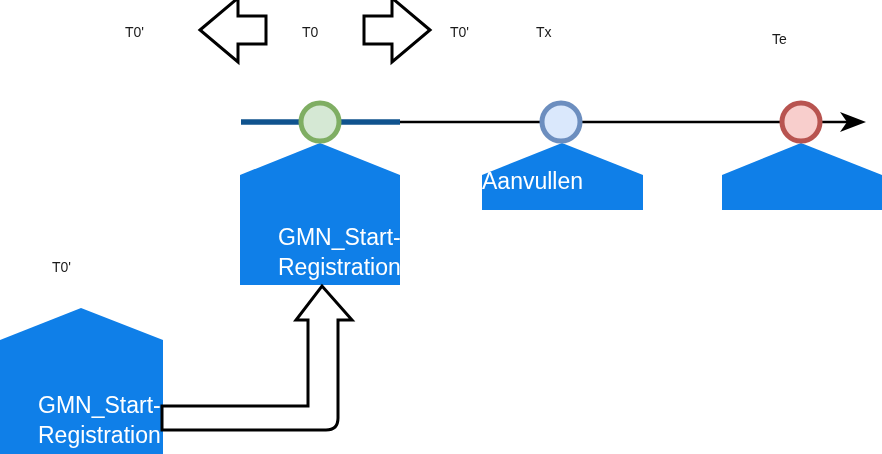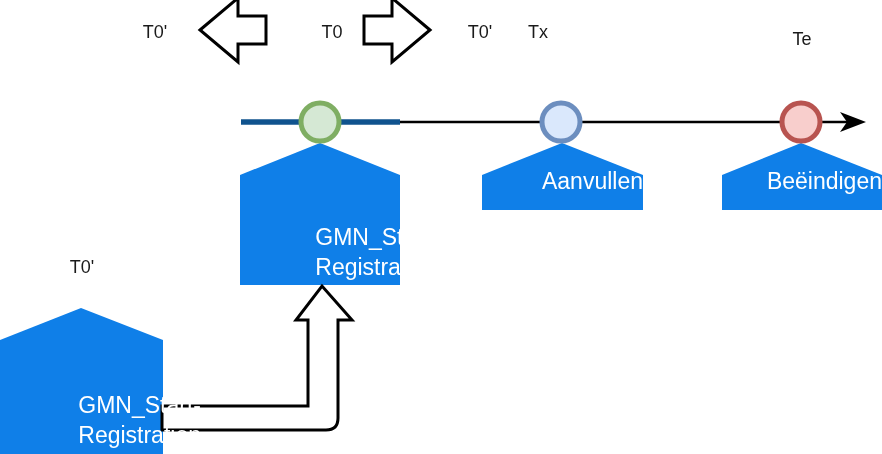--- a/index.html
+++ b/index.html
@@ -18,33 +18,33 @@
   .svg-layer {
     position: absolute;
     left: 0;
     top: 0;
     width: 882px;
     height: 454px;
   }
   .tick-label {
     position: absolute;
     font-family: "Liberation Sans", sans-serif;
-    font-size: 18px;
+    font-size: 14px;
     color: #1a1a1a;
     white-space: nowrap;
-    text-align: center;
+    text-align: left;
     line-height: 22px;
   }
   .node-label {
     position: absolute;
     font-family: "Liberation Sans", sans-serif;
     font-size: 23px;
     color: #ffffff;
     white-space: nowrap;
-    text-align: right;
+    text-align: left;
     line-height: 27px;
     pointer-events: none;
   }
   .node-label.two-line {
     line-height: 30px;
     margin-left: 38px;
   }
 </style>
 </head>
 <body>
@@ -88,33 +88,32 @@
              Z" fill="#ffffff" stroke="#000000" stroke-width="3" stroke-linejoin="miter" stroke-linecap="butt"></path>
 
   </svg>
 
   <div class="tick-label" style="left:125px; top:21px; width:60px;">T0'</div>
 
   <div class="tick-label" style="left:302px; top:21px; width:60px;">T0</div>
 
   <div class="tick-label" style="left:450px; top:21px; width:60px;">T0'</div>
 
-  <div class="tick-label" style="left:508px; top:21px; width:60px;">Tx</div>
+  <div class="tick-label" style="left:536px; top:21px; width:60px;">Tx</div>
 
   <div class="tick-label" style="left:772px; top:28px; width:60px;">Te</div>
 
   <div class="tick-label" style="left:52px; top:256px; width:60px;">T0'</div>
 
   <div class="node-label two-line" style="left:240px; top:222px; width:160px;">
     <div>GMN_Start-</div>
     <div>Registration</div>
   </div>
 
   <div class="node-label" style="left:482px; top:168px; width:161px;">Aanvullen</div>
 
-  <div class="node-label" style="left:720px; top:168px; width:162px;">Beëindigen</div>
 
   <div class="node-label two-line" style="left:0px; top:390px; width:163px;">
     <div>GMN_Start-</div>
     <div>Registration</div>
   </div>
 
 </div>
 
 </body></html>

